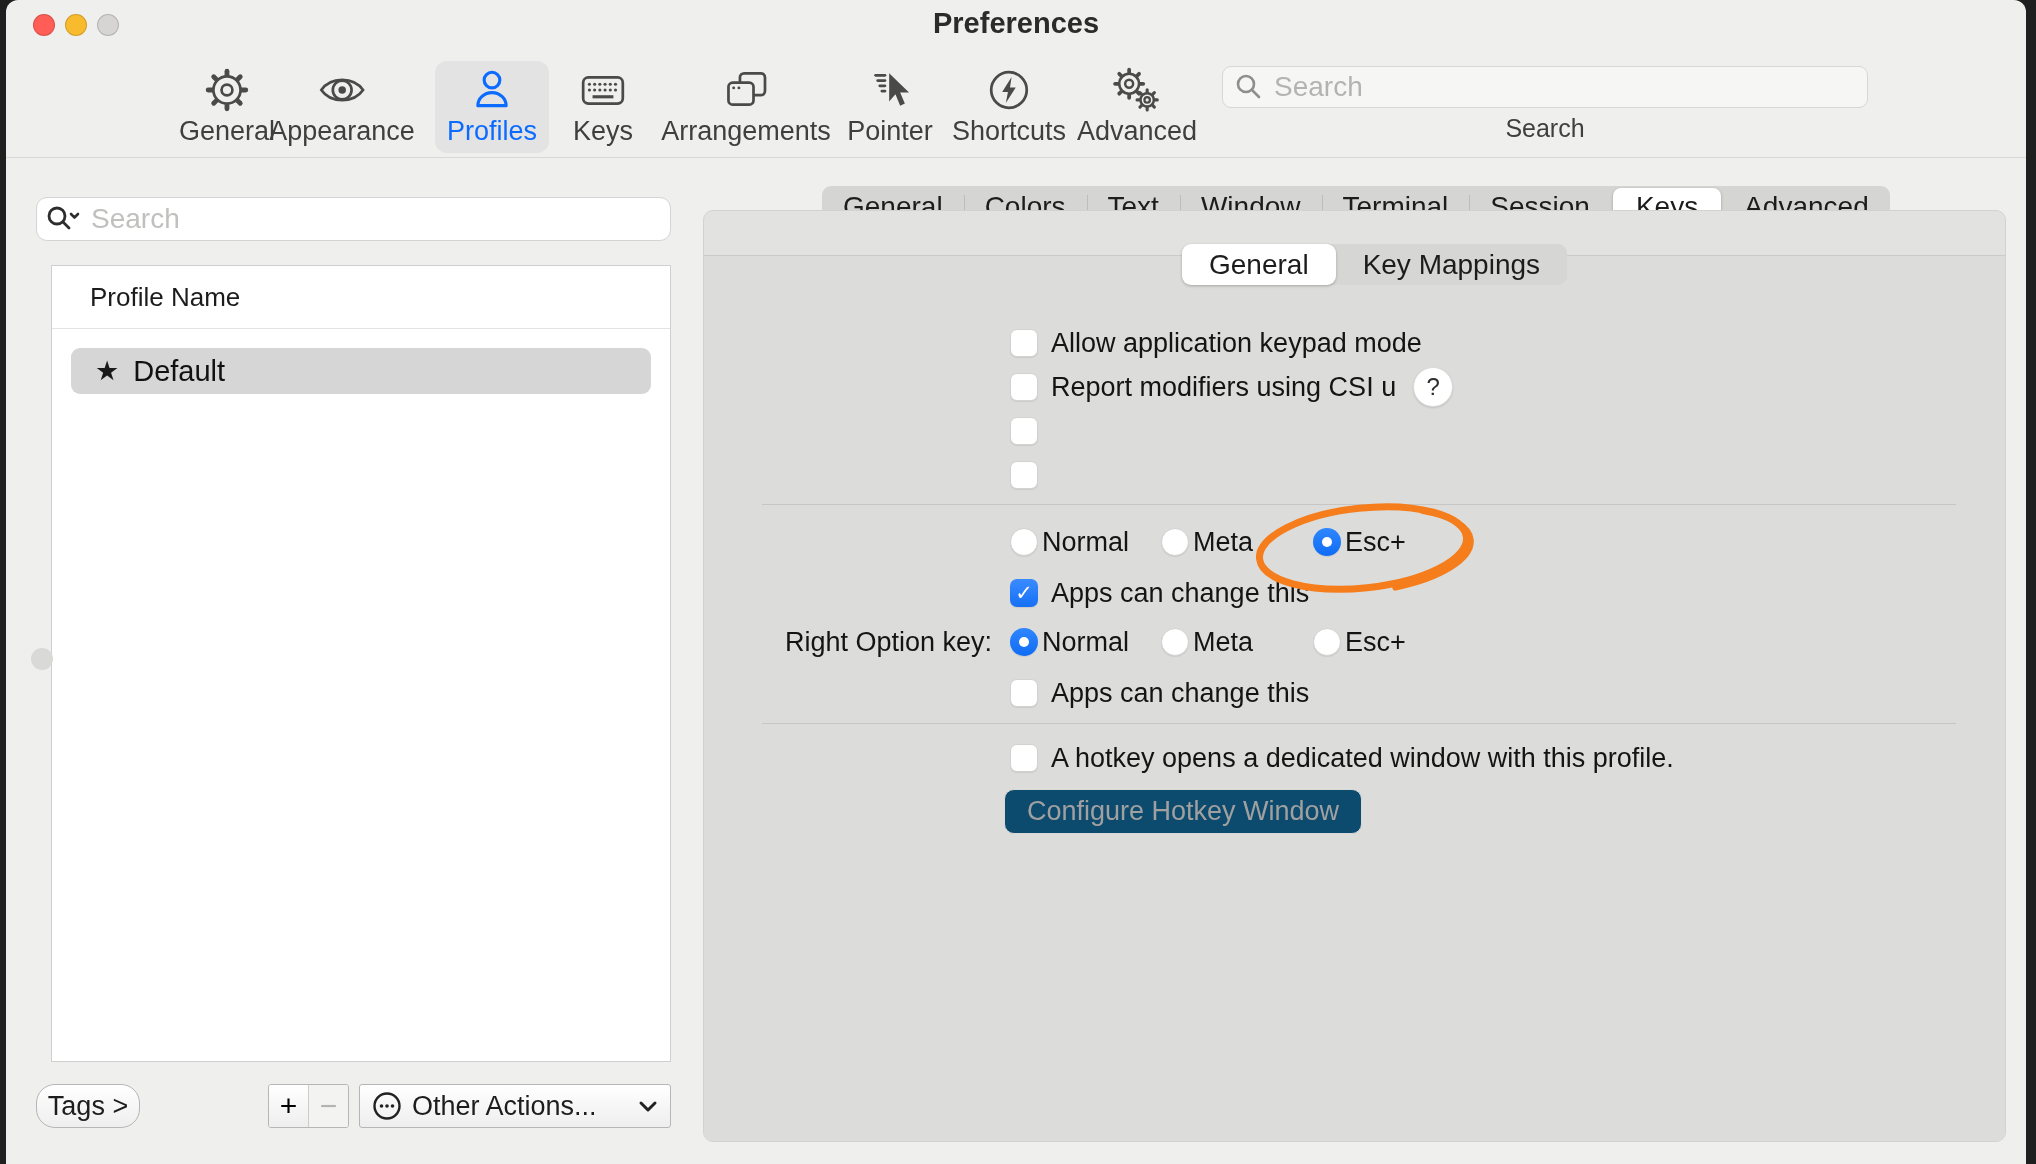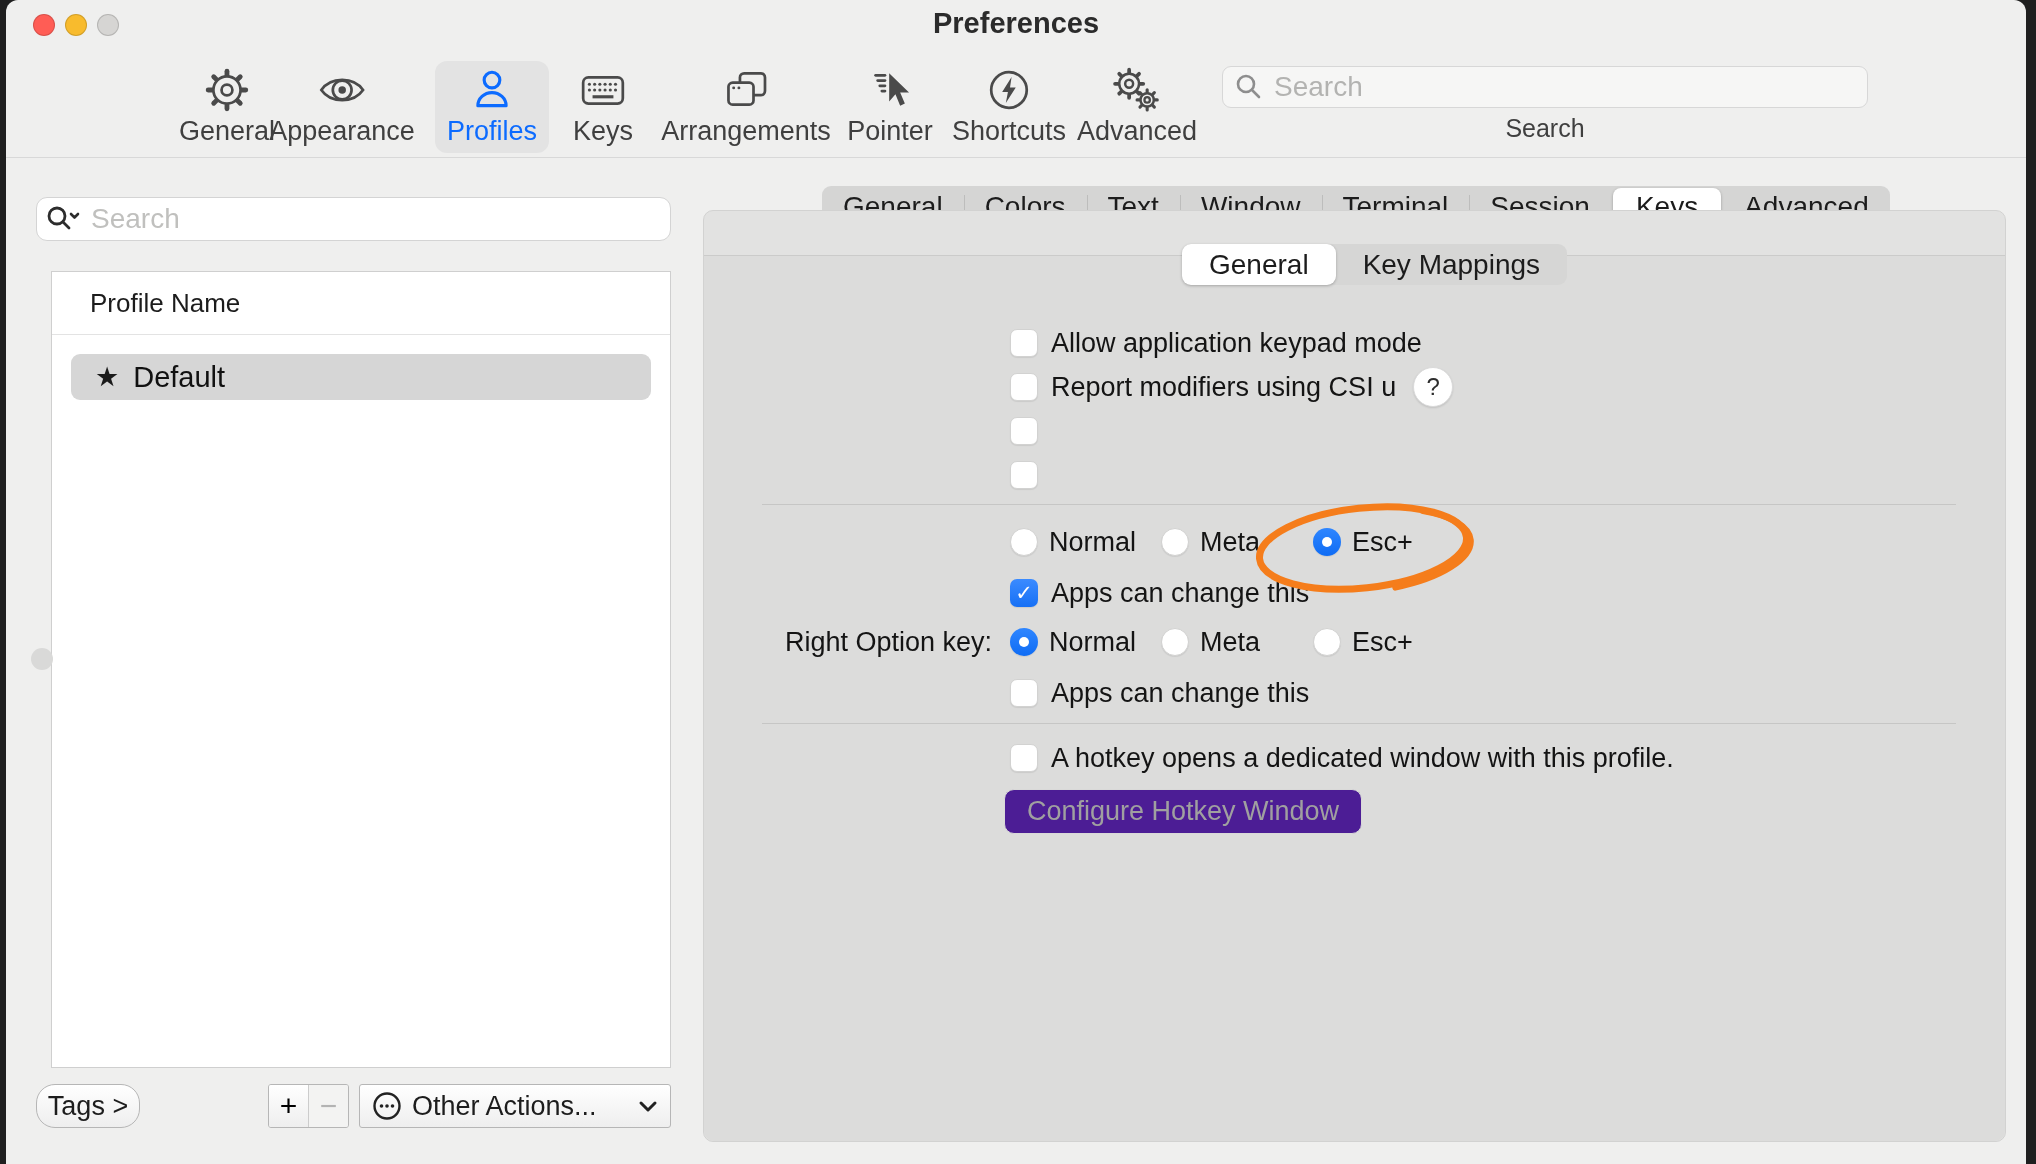--- a/index.html
+++ b/index.html
@@ -25,21 +25,21 @@
   .tb-search input{flex:1;border:none;background:transparent;outline:none;font-size:28px;color:#333;
     font-family:"Liberation Sans","DejaVu Sans",sans-serif;}
   .tb-search input::placeholder{color:#b3b3b1;}
   .tb-search-label{position:absolute;left:1216px;top:62px;width:646px;text-align:center;font-size:25px;color:#3f3f3f;}
   
   .side-search{position:absolute;left:30px;top:197px;width:635px;height:44px;background:#fff;
     border:1px solid #d4d4d4;border-radius:11px;box-sizing:border-box;display:flex;align-items:center;padding:0 10px;gap:8px;}
   .side-search input{flex:1;border:none;background:transparent;outline:none;font-size:28px;color:#333;
     font-family:"Liberation Sans","DejaVu Sans",sans-serif;}
   .side-search input::placeholder{color:#c0c0be;}
-  .profile-list{position:absolute;left:45px;top:271px;width:620px;height:797px;background:#fff;
+  .profile-list{position:absolute;left:45px;top:265px;width:620px;height:797px;background:#fff;
     border:1px solid #cfcfcf;box-sizing:border-box;}
   .pl-header{position:absolute;left:0;top:0;width:100%;height:62px;border-bottom:1px solid #e3e3e3;
     display:flex;align-items:center;}
   .pl-header span{margin-left:38px;font-size:26px;color:#1c1c1c;}
   .pl-row{position:absolute;left:19px;top:82px;width:580px;height:46px;background:#d6d6d6;border-radius:9px;
     display:flex;align-items:center;gap:14px;padding-left:24px;box-sizing:border-box;}
   .pl-star{font-size:27px;color:#1a1a1a;line-height:1;}
   .pl-name{font-size:29px;color:#111;}
   .side-dot{position:absolute;left:25px;top:648px;width:22px;height:22px;border-radius:50%;background:#d9d9d8;}
   
@@ -74,27 +74,27 @@
   .row{position:absolute;height:40px;display:flex;align-items:center;gap:13px;font-size:27px;color:#141414;}
   .divider{position:absolute;left:58px;width:1194px;height:1px;background:#c6c6c5;}
   .cb{width:28px;height:28px;border-radius:7px;background:#ffffff;border:1px solid #d2d2d1;box-sizing:border-box;
     box-shadow:0 1px 1px rgba(0,0,0,.08);flex:0 0 auto;}
   .cb.on{background:linear-gradient(#3b8bff,#1670f5);border:none;color:#fff;display:flex;align-items:center;
     justify-content:center;font-size:21px;font-weight:700;}
   .radio{width:28px;height:28px;border-radius:50%;background:#ffffff;border:1px solid #d2d2d1;box-sizing:border-box;
     box-shadow:0 1px 1px rgba(0,0,0,.08);flex:0 0 auto;}
   .radio.on{background:linear-gradient(#2f86ff,#0f6cf4);border:none;position:relative;}
   .radio.on::after{content:"";position:absolute;left:9px;top:9px;width:10px;height:10px;border-radius:50%;background:#fff;}
-  .opt{position:absolute;top:0;display:flex;align-items:center;gap:11px;height:40px;}
+  .opt{position:absolute;top:0;display:flex;align-items:center;gap:4px;height:40px;}
   .rowlabel{position:absolute;left:0;width:288px;text-align:right;top:0;height:40px;display:flex;
     align-items:center;justify-content:flex-end;font-size:27px;color:#141414;}
   .help-btn{width:40px;height:40px;border-radius:50%;background:#fff;border:1px solid #dadada;box-sizing:border-box;
     box-shadow:0 1px 2px rgba(0,0,0,.12);display:flex;align-items:center;justify-content:center;
     font-size:24px;color:#2e2e2e;margin-left:4px;flex:0 0 auto;}
-  .cfg-btn{position:absolute;left:300px;top:578px;width:358px;height:45px;background:#4c1d95;
+  .cfg-btn{position:absolute;left:300px;top:578px;width:358px;height:45px;background:#0c4a6e;
     border:1px solid #d9d9d8;border-radius:10px;box-sizing:border-box;display:flex;align-items:center;
     justify-content:center;font-size:27px;color:#a0a0a0;}
   .annot{position:absolute;left:528px;top:278px;pointer-events:none;}
 </style>
 </head>
 <body>
 
 <div id="app">
  <div id="window">
 

